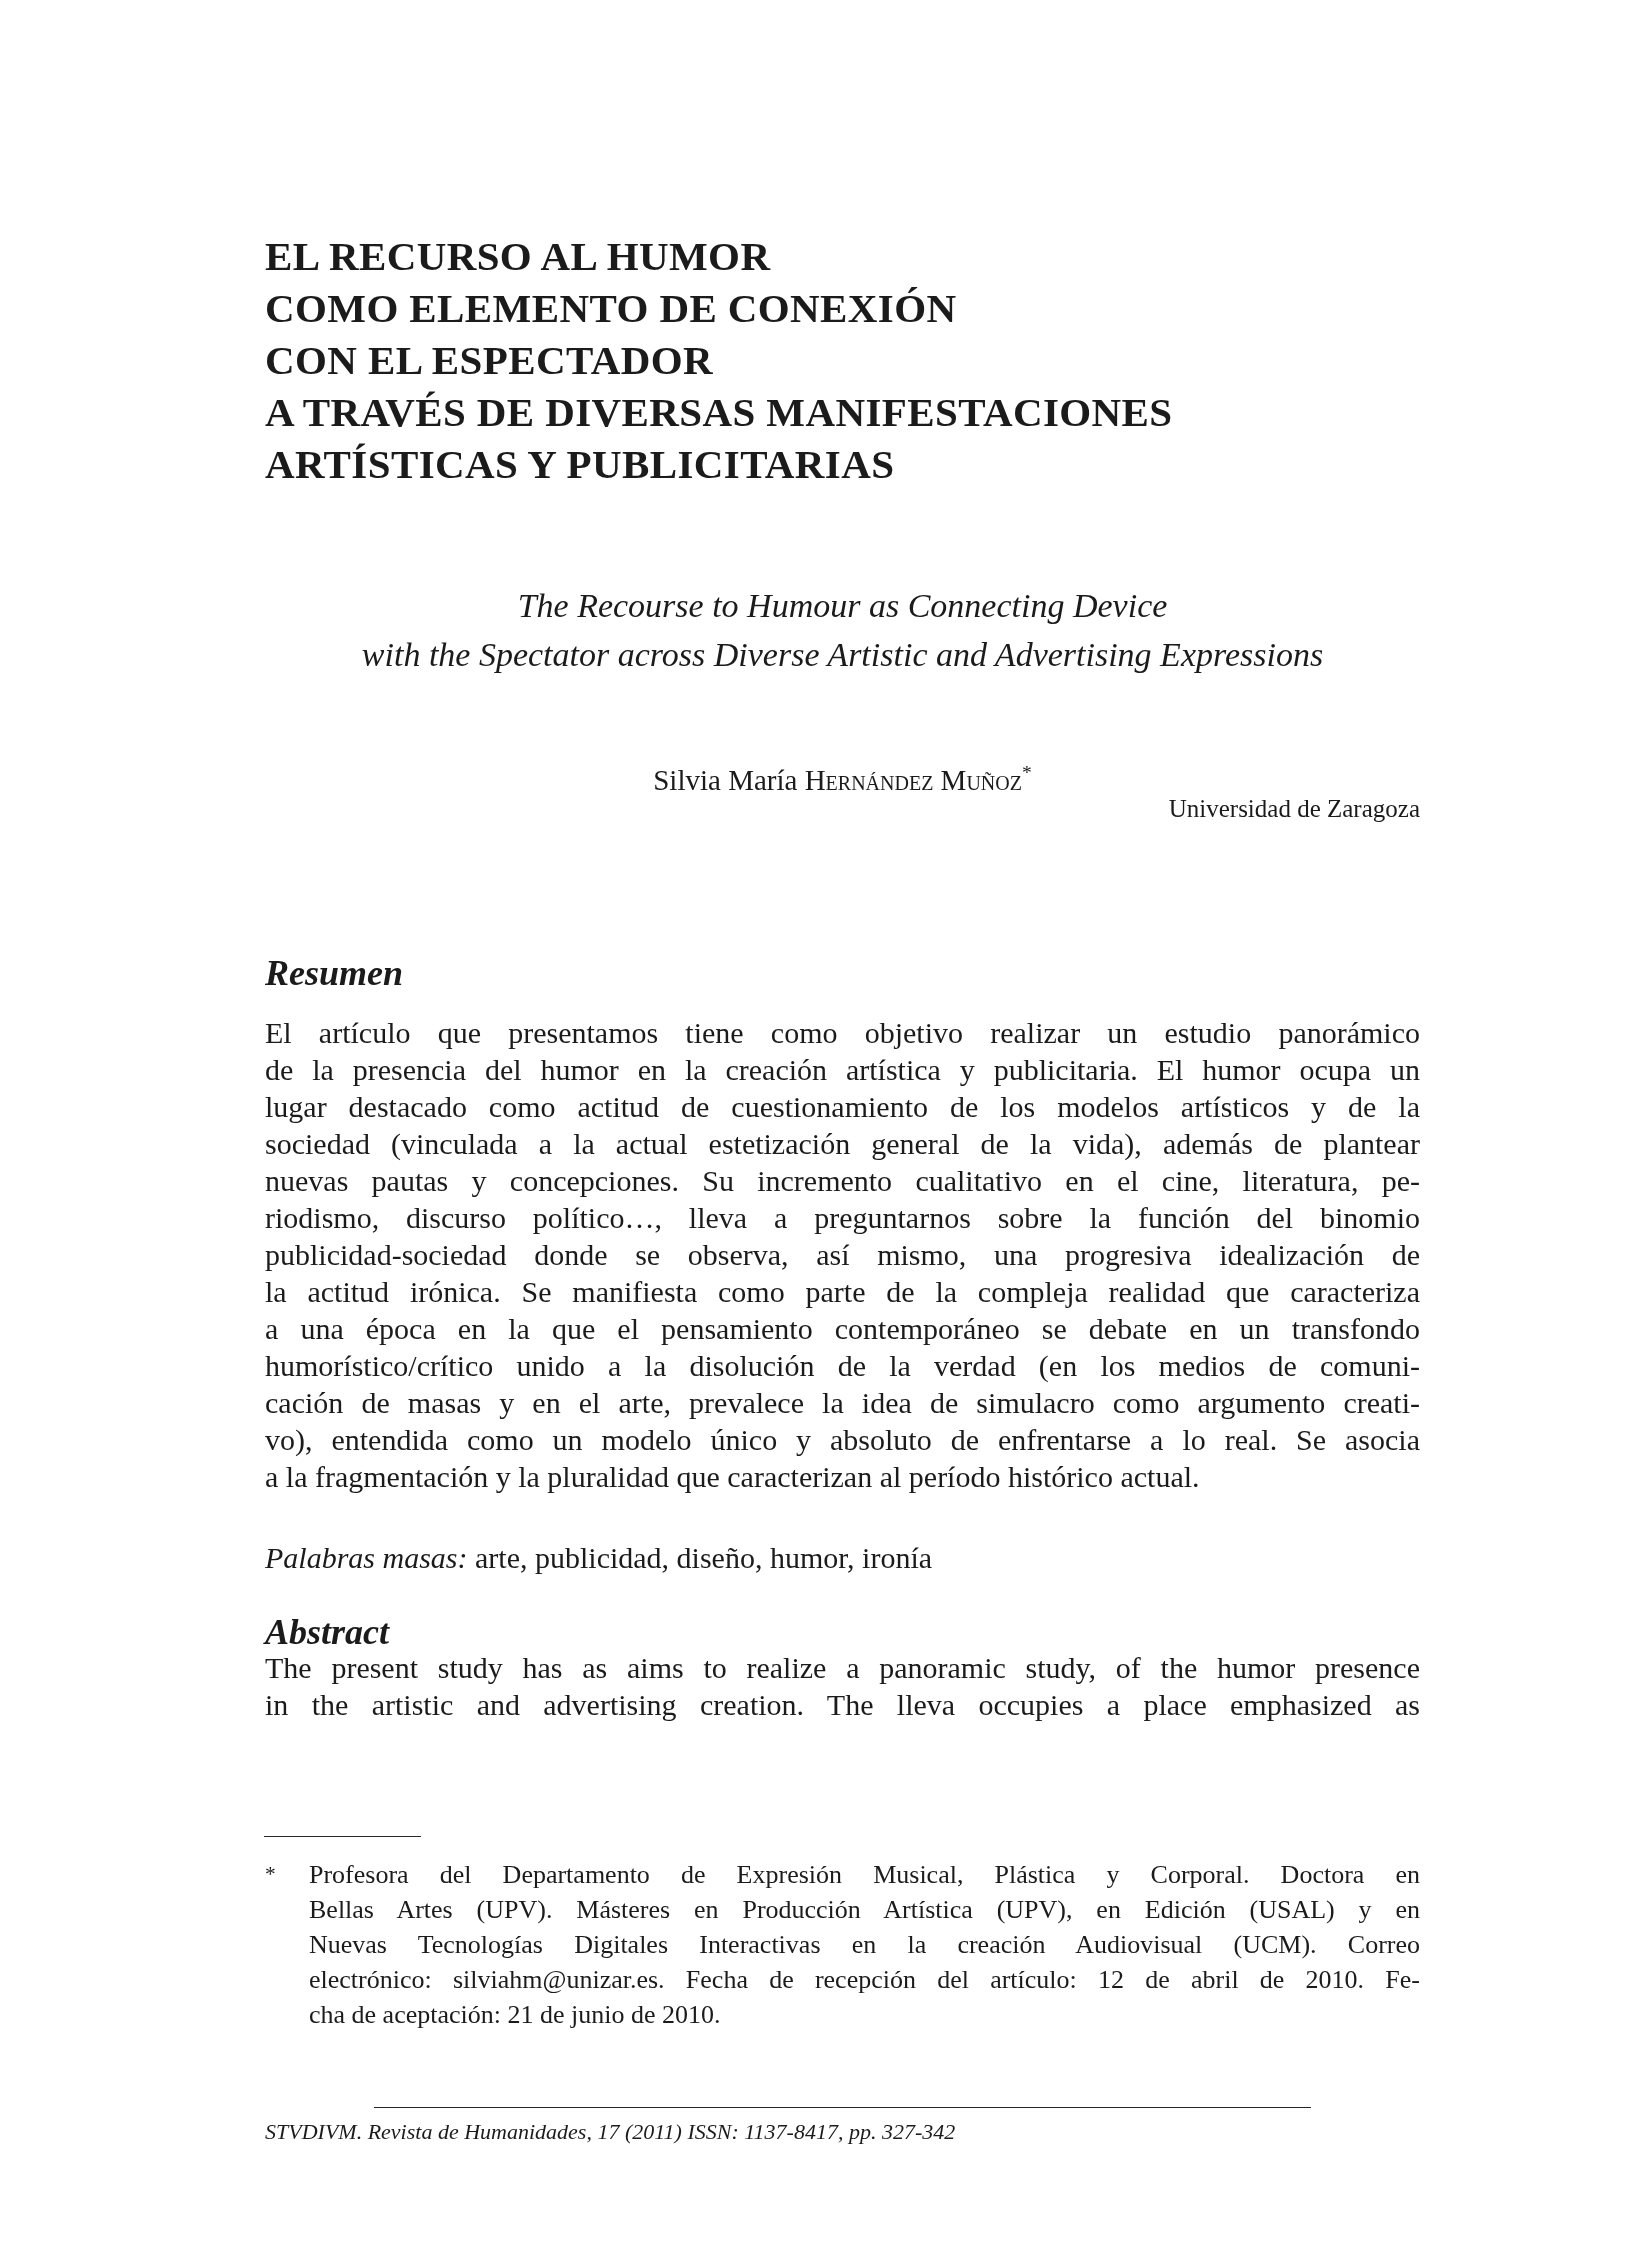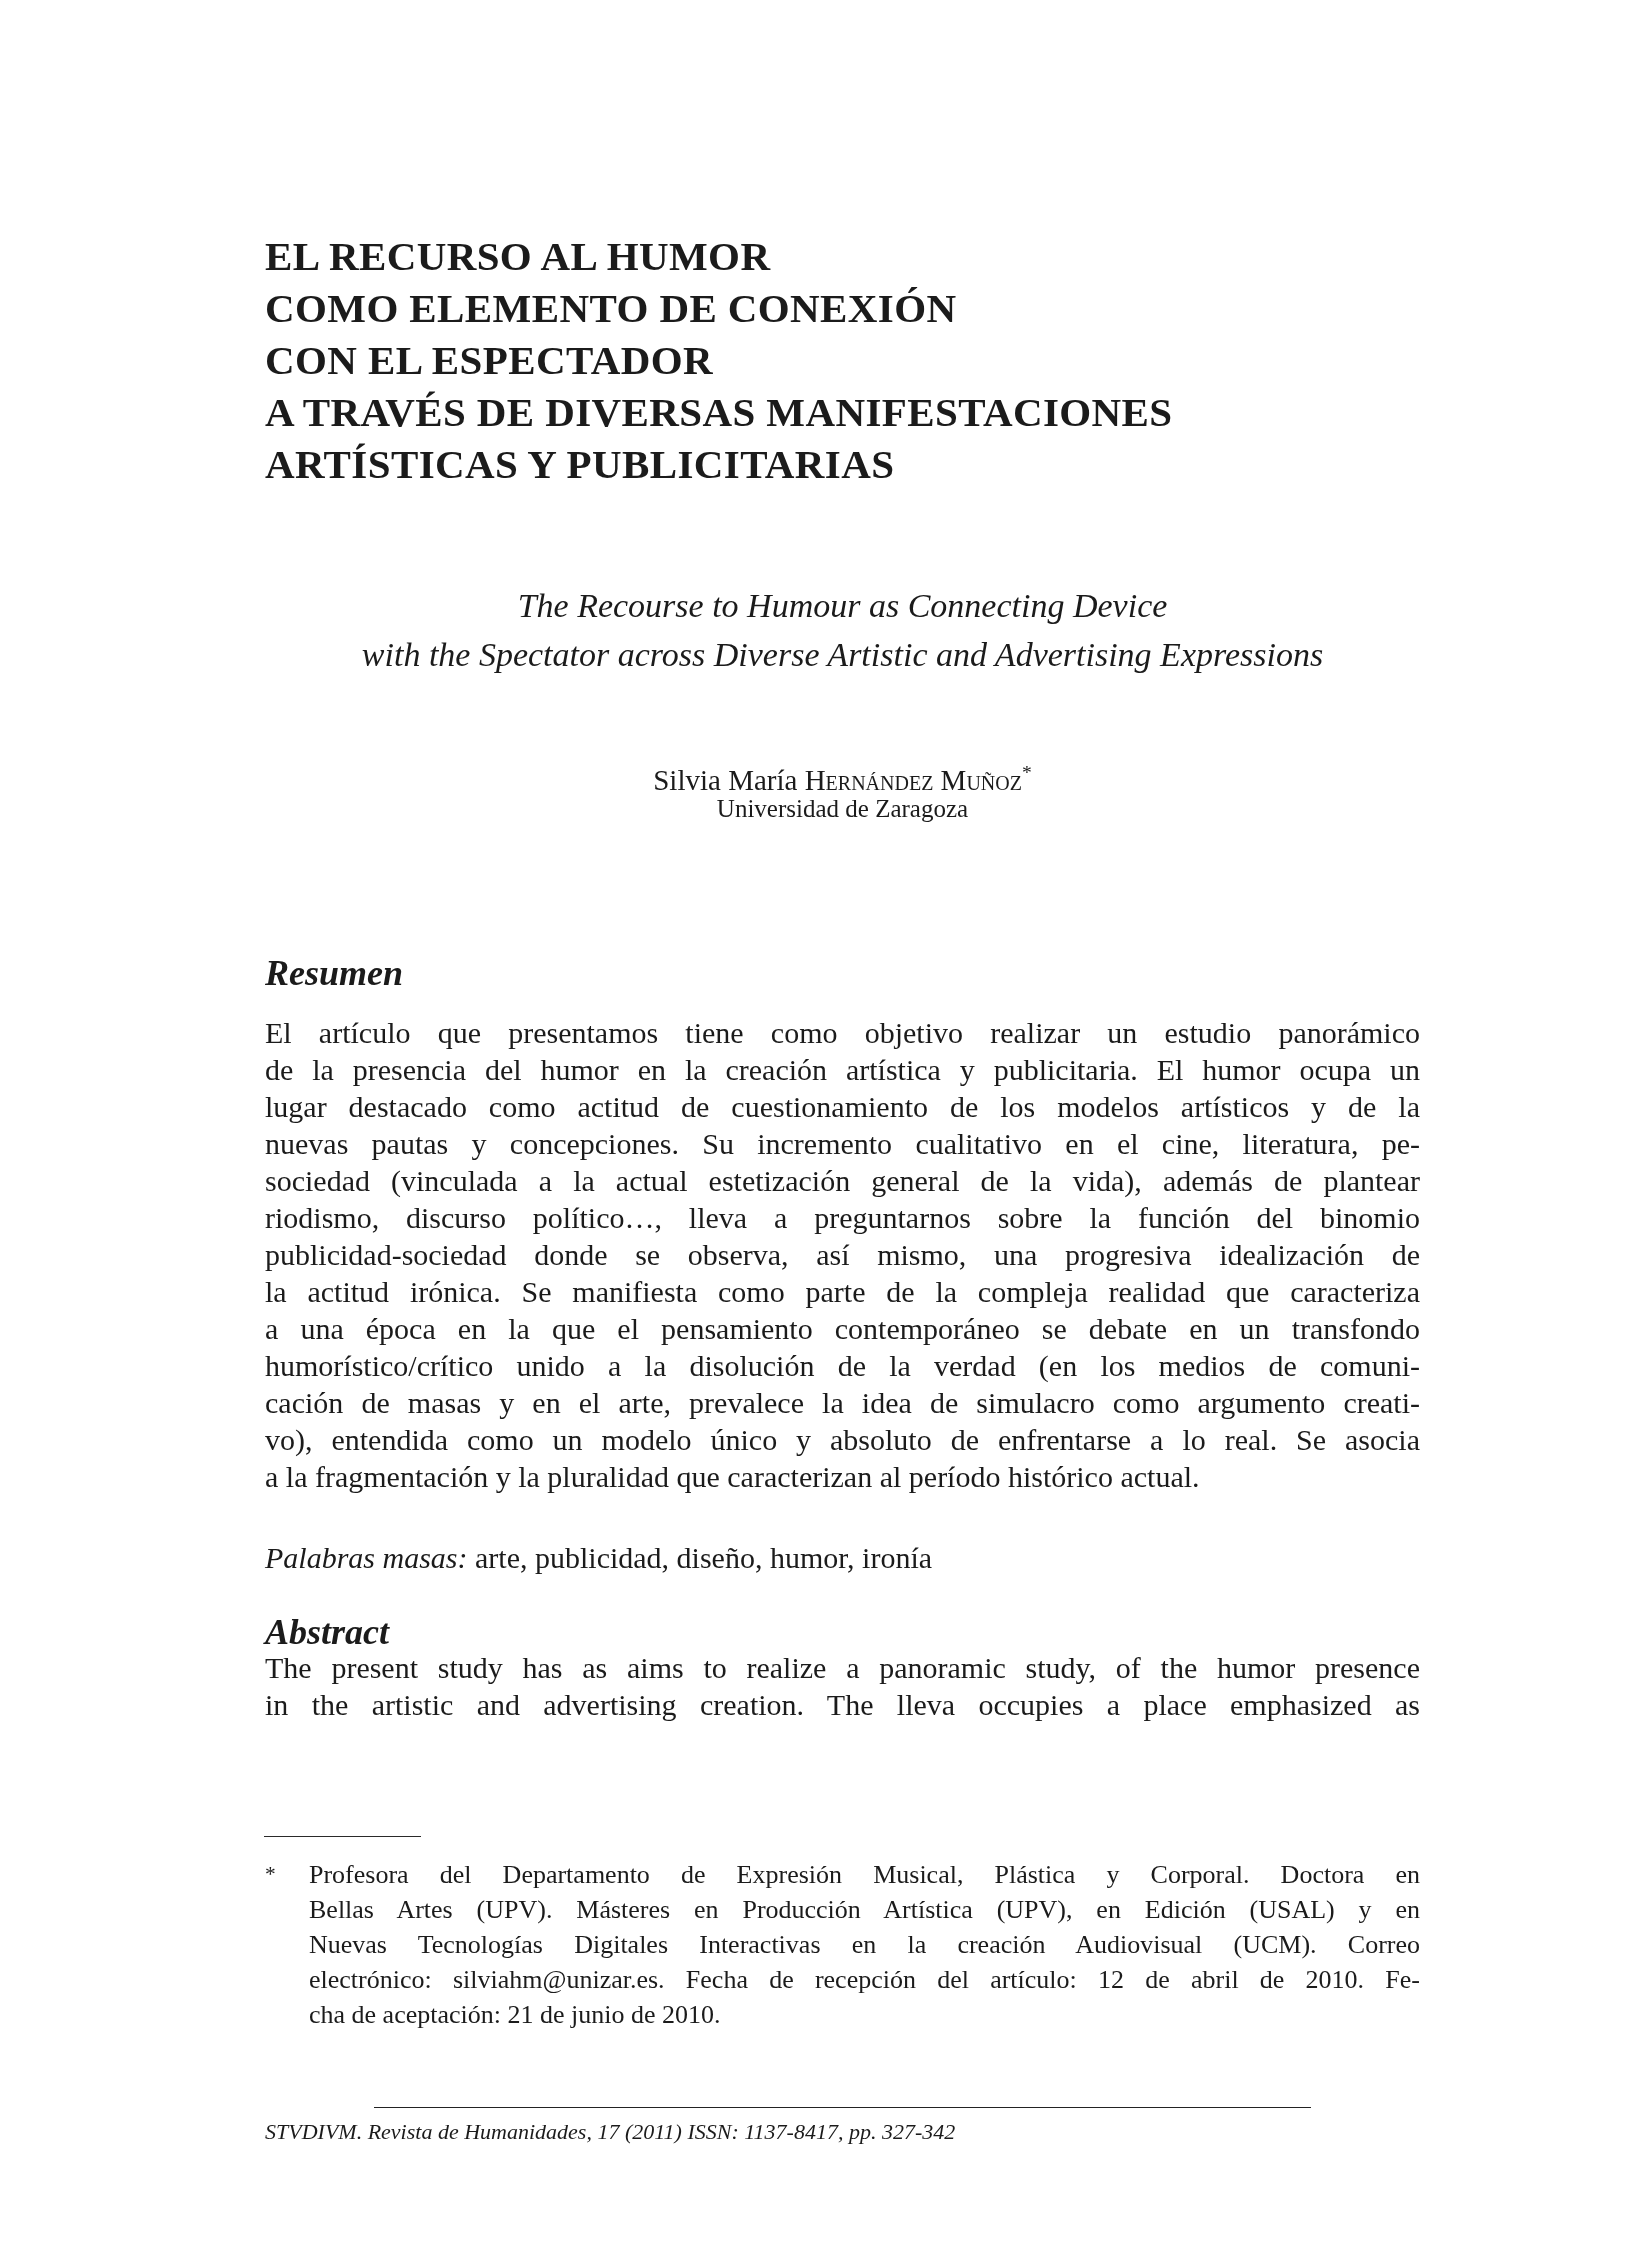--- a/index.html
+++ b/index.html
@@ -13,21 +13,21 @@
   .title div { white-space: nowrap; }
 
   .subtitle { position: absolute; left: 265px; width: 1155px; top: 581px;
               text-align: center; font-style: italic; font-size: 34px; line-height: 49px; }
   .subtitle div { white-space: nowrap; }
 
   .author { position: absolute; left: 265px; width: 1155px; top: 756px;
             text-align: center; font-size: 29px; line-height: 34px; }
   .author .sc { font-variant: small-caps; }
   .affil { position: absolute; left: 265px; width: 1155px; top: 793px;
-           text-align: center; font-size: 25px; line-height: 32px; }
+           text-align: right; font-size: 25px; line-height: 32px; }
 
   .section-heading { font-weight: bold; font-style: italic; font-size: 36px; line-height: 43px; margin: 0; }
   .h-resumen { position: absolute; left: 265px; top: 952px; }
   .h-abstract { position: absolute; left: 265px; top: 1611px; }
 
   .body-text { font-size: 30px; line-height: 37px; text-align: justify;
                hyphens: manual; }
   .body-text .ln { display: block; text-align: justify; text-align-last: justify; white-space: nowrap; height: 37px; overflow: visible; }
   .body-text .ln.last { text-align-last: left; }
   .resumen-body { position: absolute; left: 265px; width: 1155px; top: 1014px; }
@@ -69,22 +69,22 @@
     <span class="sc">Hernández Muñoz</span><sup style="font-size:19.6px;">*</sup>
   </div>
   <div class="affil">Universidad de Zaragoza</div>
 
   <h2 class="section-heading h-resumen">Resumen</h2>
 
   <div class="body-text resumen-body">
     <span class="ln">El artículo que presentamos tiene como objetivo realizar un estudio panorámico</span>
     <span class="ln">de la presencia del humor en la creación artística y publicitaria. El humor ocupa un</span>
     <span class="ln">lugar destacado como actitud de cuestionamiento de los modelos artísticos y de la</span>
+    <span class="ln">sociedad (vinculada a la actual estetización general de la vida), además de plantear</span>
     <span class="ln">nuevas pautas y concepciones. Su incremento cualitativo en el cine, literatura, pe-</span>
-    <span class="ln">sociedad (vinculada a la actual estetización general de la vida), además de plantear</span>
     <span class="ln">riodismo, discurso político…, lleva a preguntarnos sobre la función del binomio</span>
     <span class="ln">publicidad-sociedad donde se observa, así mismo, una progresiva idealización de</span>
     <span class="ln">la actitud irónica. Se manifiesta como parte de la compleja realidad que caracteriza</span>
     <span class="ln">a una época en la que el pensamiento contemporáneo se debate en un transfondo</span>
     <span class="ln">humorístico/crítico unido a la disolución de la verdad (en los medios de comuni-</span>
     <span class="ln">cación de masas y en el arte, prevalece la idea de simulacro como argumento creati-</span>
     <span class="ln">vo), entendida como un modelo único y absoluto de enfrentarse a lo real. Se asocia</span>
     <span class="ln last">a la fragmentación y la pluralidad que caracterizan al período histórico actual.</span>
   </div>
 

